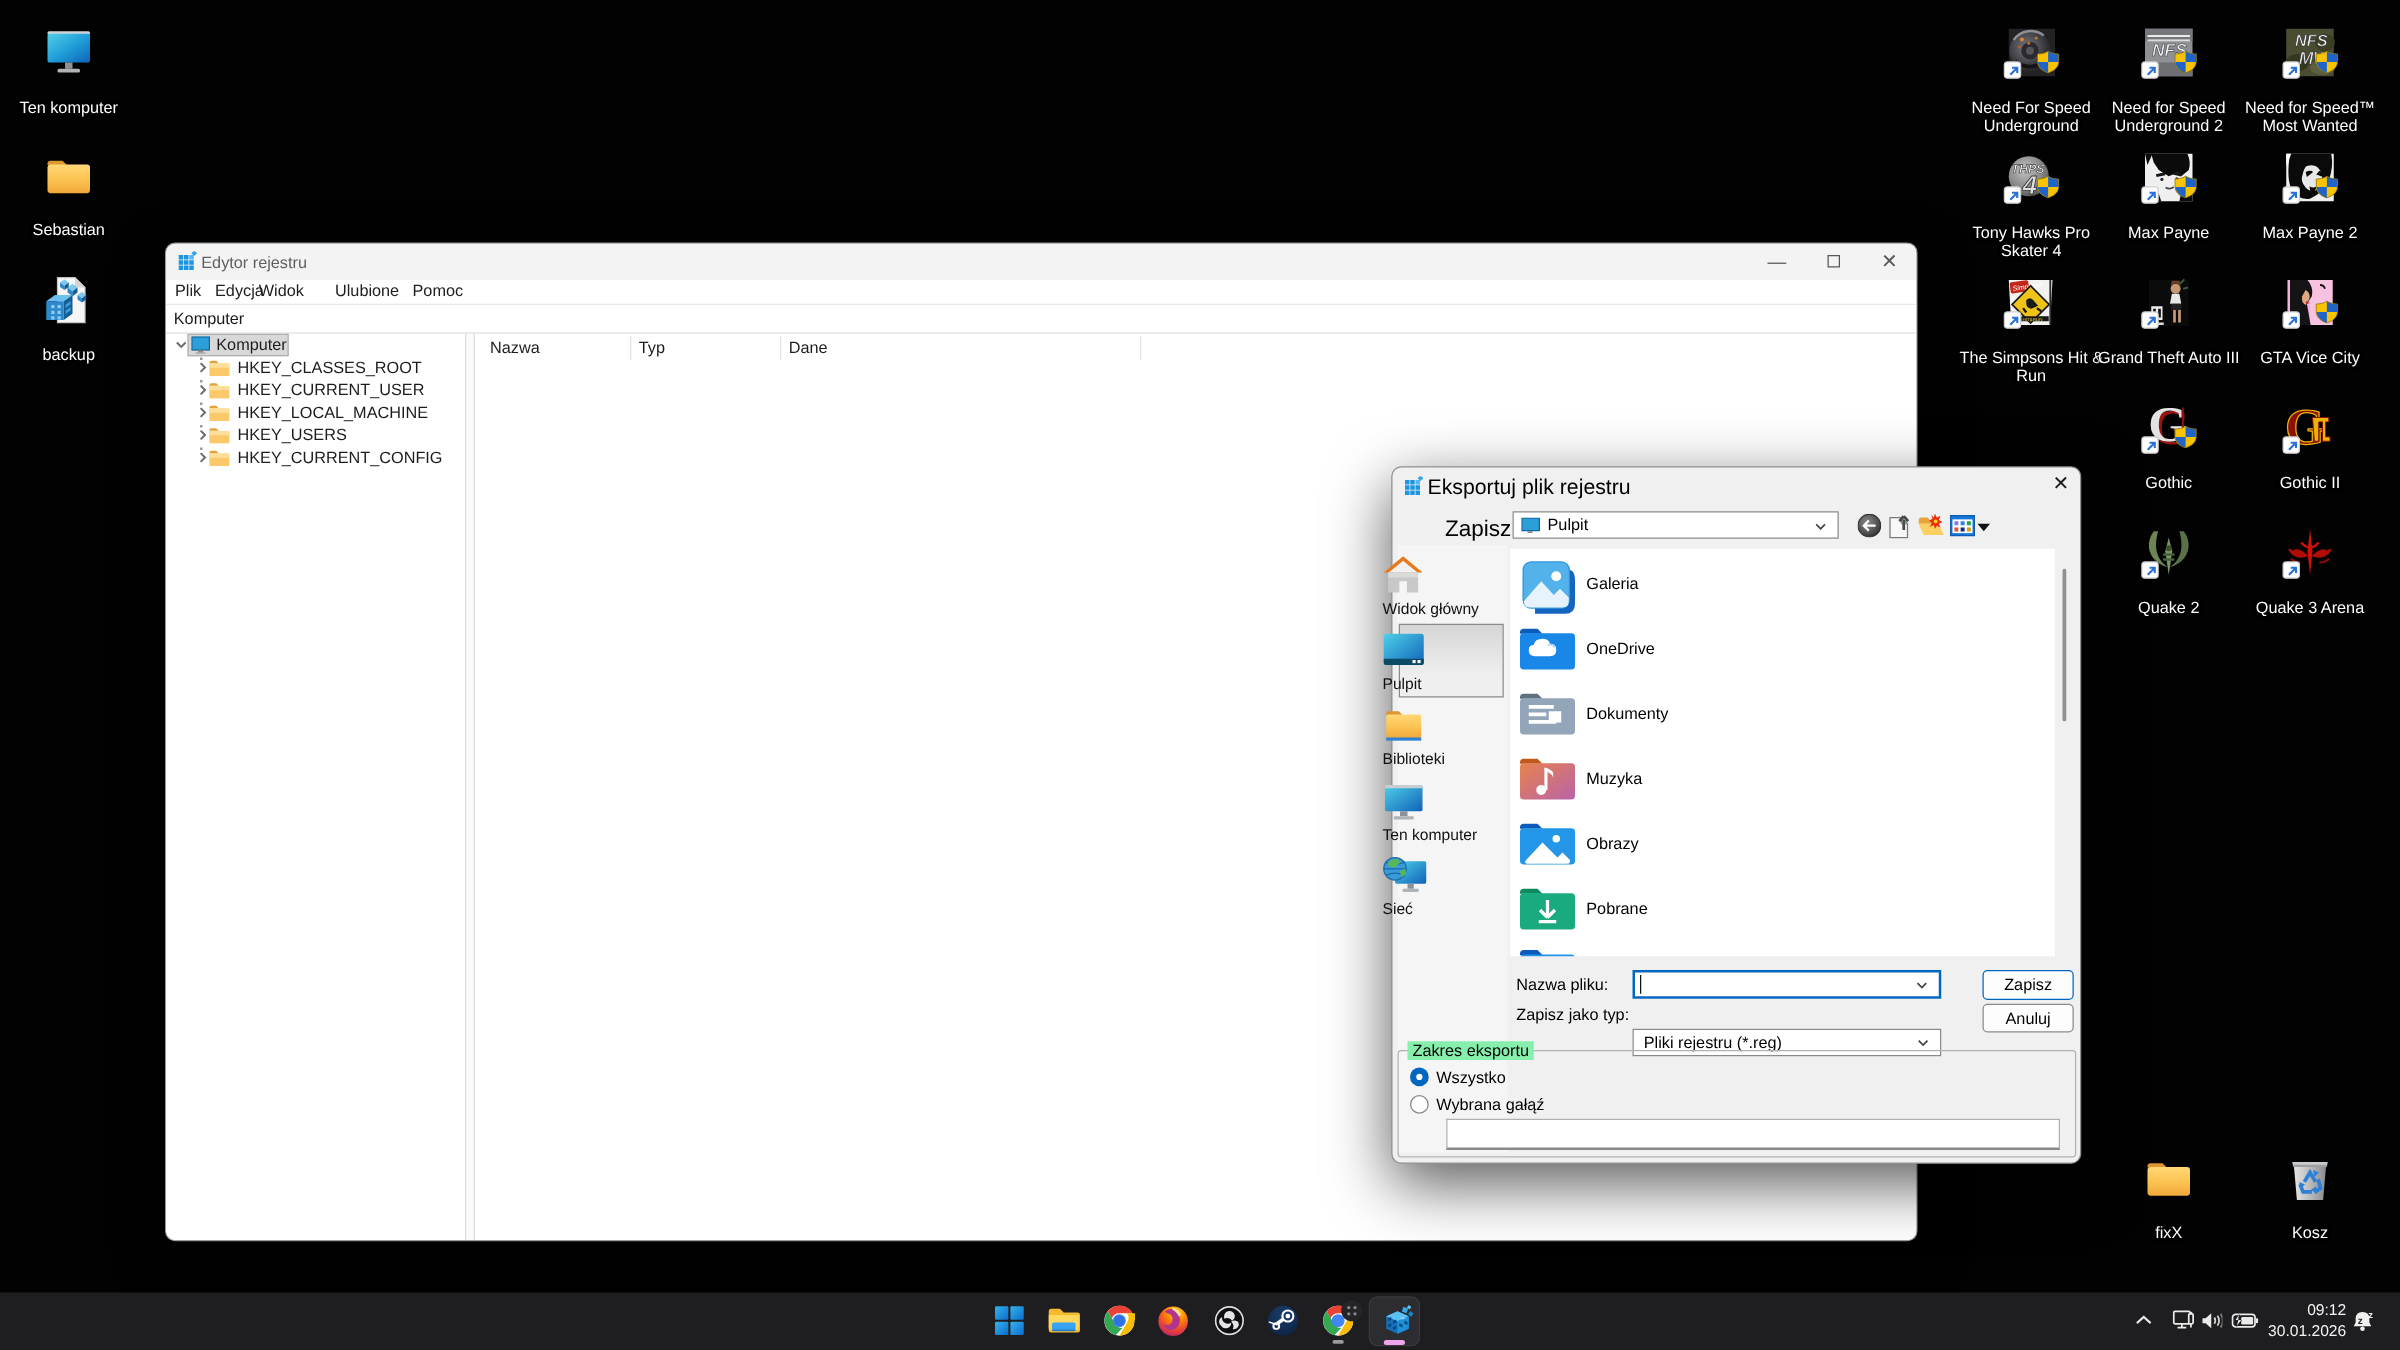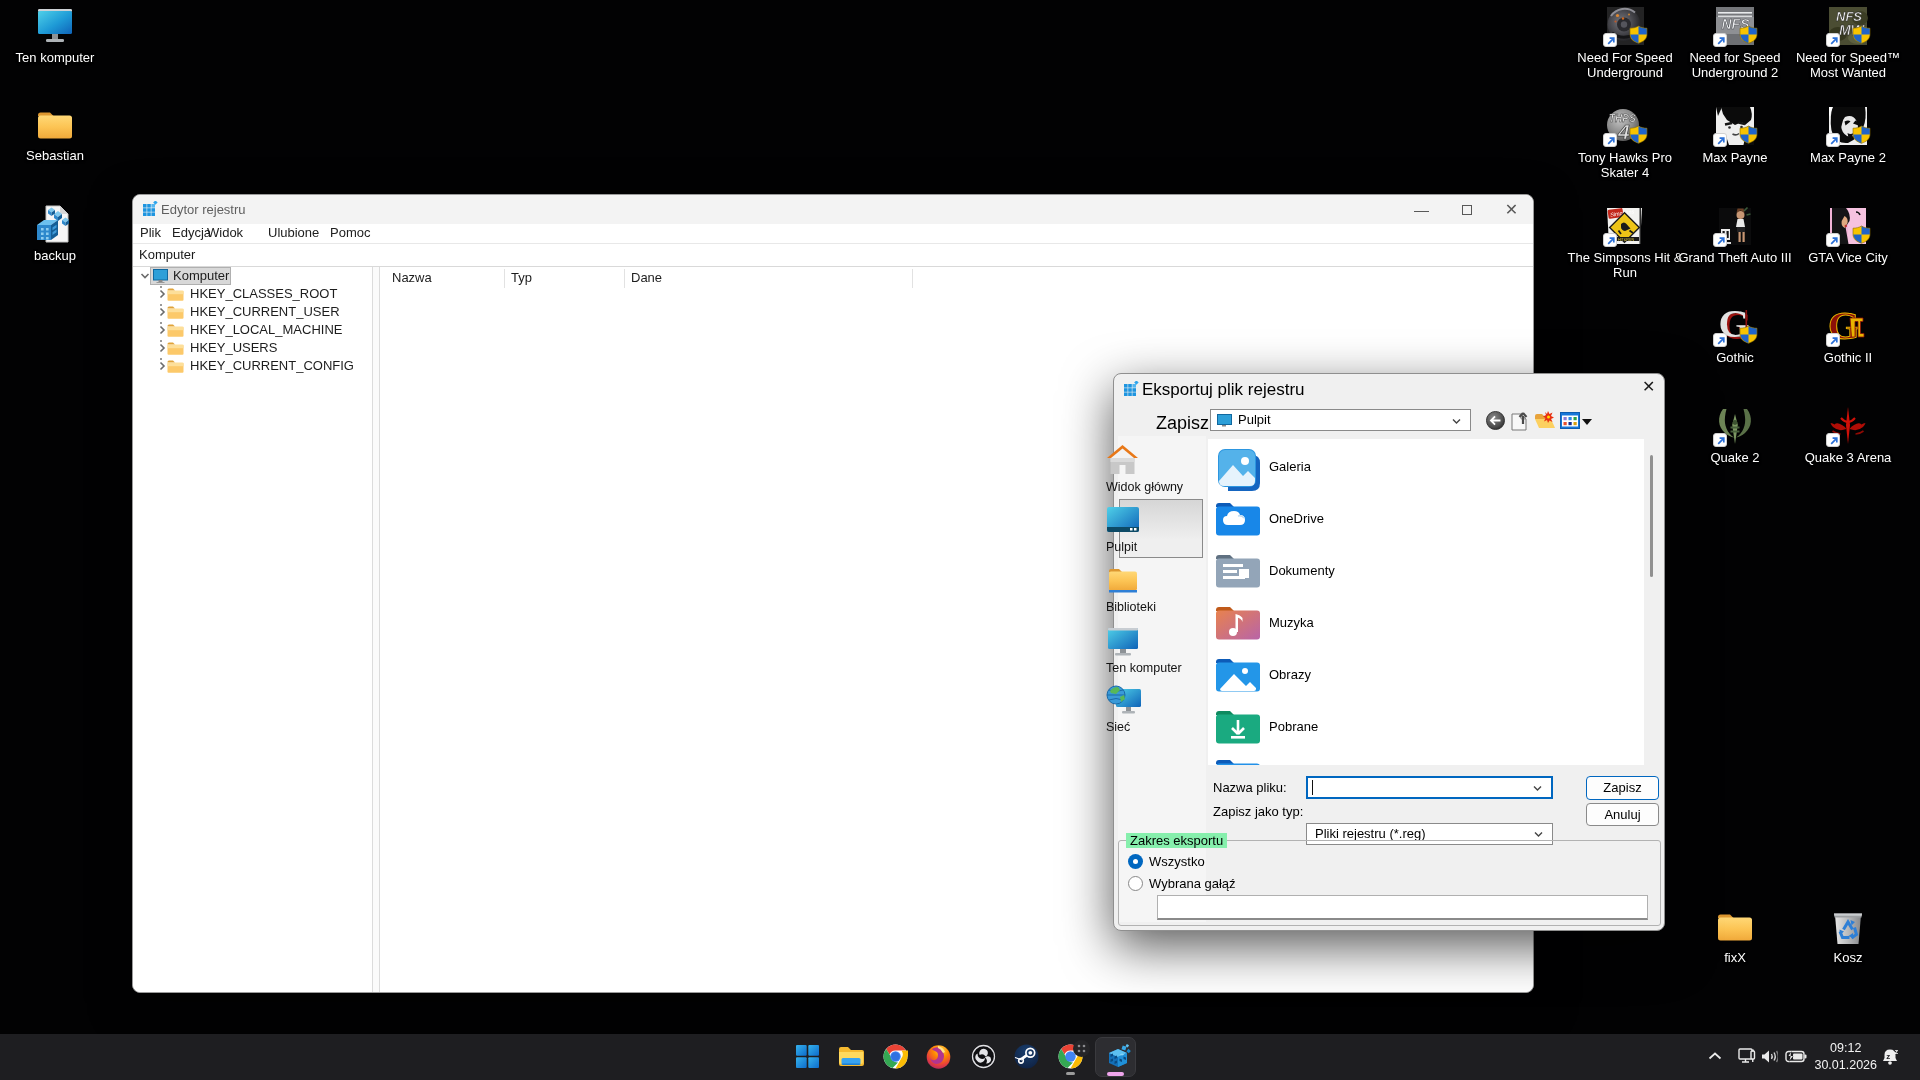--- a/index.html
+++ b/index.html
@@ -1,17 +1,17 @@
 <!DOCTYPE html>
 <html><head><meta charset="utf-8">
 <style>
 *{margin:0;padding:0;box-sizing:border-box}
 html,body{width:1920px;height:1080px;overflow:hidden;background:#020203;font-family:"Liberation Sans",sans-serif}
 .dicon{position:absolute;width:120px;text-align:center;z-index:1}
-.ibox{position:relative;width:40px;height:40px;margin:0 auto}
+.ibox{position:relative;width:40px;height:40px;margin:16px auto}
 .dlabel{margin-top:4px;color:#fff;font-size:13px;line-height:15px;text-shadow:0 1px 3px rgba(0,0,0,.95),0 0 2px rgba(0,0,0,.9)}
 .sc{position:absolute;left:-2px;bottom:-1px;width:14px;height:14px;background:#fff;border-radius:3px;border:1px solid #d0d0d0}
 .sc svg{position:absolute;left:1px;top:1px}
 .shield{position:absolute;right:-3px;bottom:-2px}
 
 #regwin{position:absolute;left:132px;top:194px;width:1402px;height:799px;background:#fff;border-radius:8px;border:1px solid #9a9a9a;box-shadow:0 12px 40px rgba(0,0,0,.6);z-index:10}
 #regtitle{position:absolute;left:0;top:0;right:0;height:29px;background:#f3f3f3;border-radius:8px 8px 0 0;border-bottom:1px solid #f3f3f3}
 #regtitle .ttext{position:absolute;left:28px;top:7px;font-size:13px;color:#5f5f5f}
 .winbtn{position:absolute;top:0;width:45px;height:29px;color:#585858;text-align:center;line-height:29px;font-size:15px}
 #regmenu{position:absolute;left:0;top:29px;right:0;height:19px;background:#fff;font-size:13px;color:#202020}
@@ -26,21 +26,21 @@
 
 #dlg{position:absolute;left:1113px;top:373px;width:552px;height:558px;background:#f0f0f0;border-radius:8px;border:1px solid #8f8f8f;box-shadow:0 16px 50px rgba(0,0,0,.65);z-index:20;font-size:13px;color:#000}
 .combo{position:absolute;background:#fff;border:1px solid #8a8a8a}
 .cbchev{position:absolute;width:11px;height:11px;fill:none;stroke:#444;stroke-width:1.4}
 .btn{position:absolute;width:73px;height:23px;background:#fdfdfd;border:1px solid #8a8a8a;border-radius:4px;text-align:center;line-height:21px;font-size:13px}
 .sideitem{position:absolute;width:110px;text-align:left;font-size:12.5px;color:#111;white-space:nowrap}
 
 #taskbar{position:absolute;left:0;top:1034px;width:1920px;height:46px;background:#1e1e21;z-index:30}
 .tbi{position:absolute;top:10px;width:25px;height:25px}
 .tray{position:absolute;fill:none;stroke:#eaeaea}
-#clock{position:absolute;right:43px;top:6px;text-align:center;color:#f2f2f2;font-size:12.5px;line-height:17px}
+#clock{position:absolute;right:43px;top:6px;text-align:right;color:#f2f2f2;font-size:12.5px;line-height:17px}
 </style></head>
 <body>
 <svg width="0" height="0" style="position:absolute">
 <defs>
 <linearGradient id="gScr" x1="0" y1="0" x2="1" y2="1">
         <stop offset="0" stop-color="#4fd0e8"></stop>
         <stop offset=".55" stop-color="#1e9ad6"></stop>
         <stop offset="1" stop-color="#0f63b8"></stop>
       </linearGradient>
 <linearGradient id="gFold" x1="0" y1="0" x2="0" y2="1">

